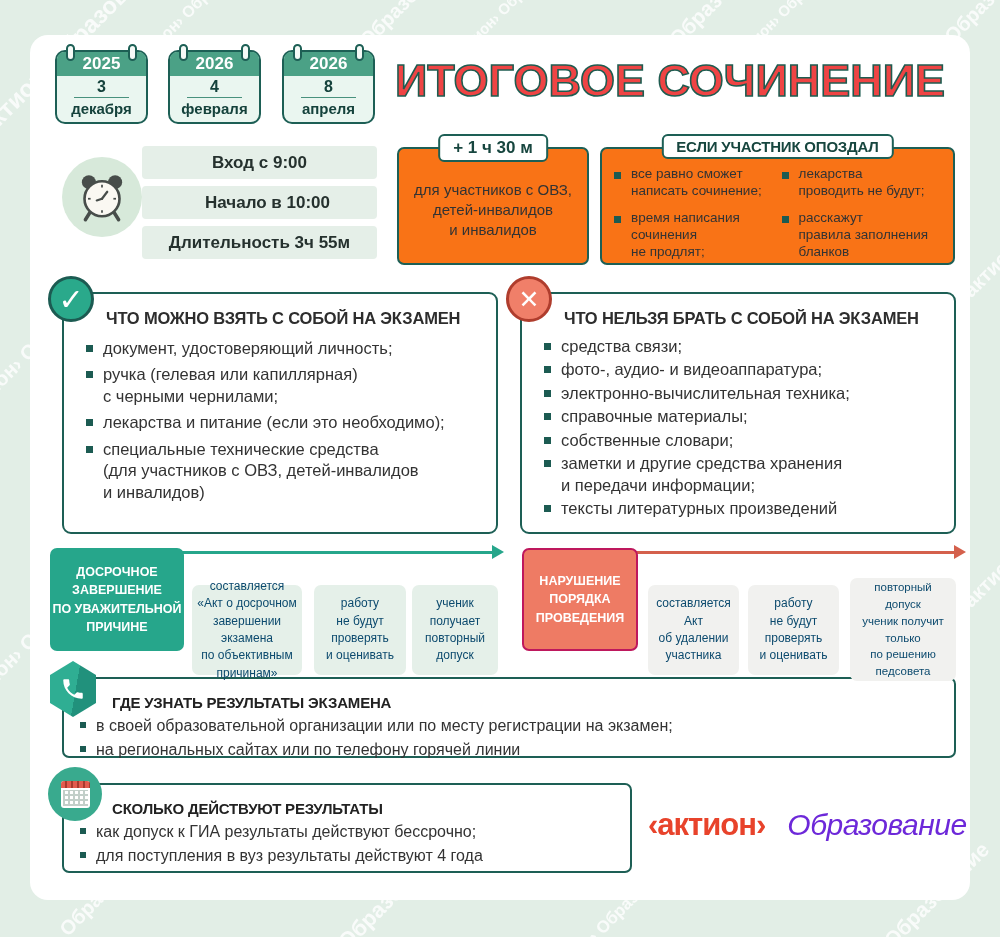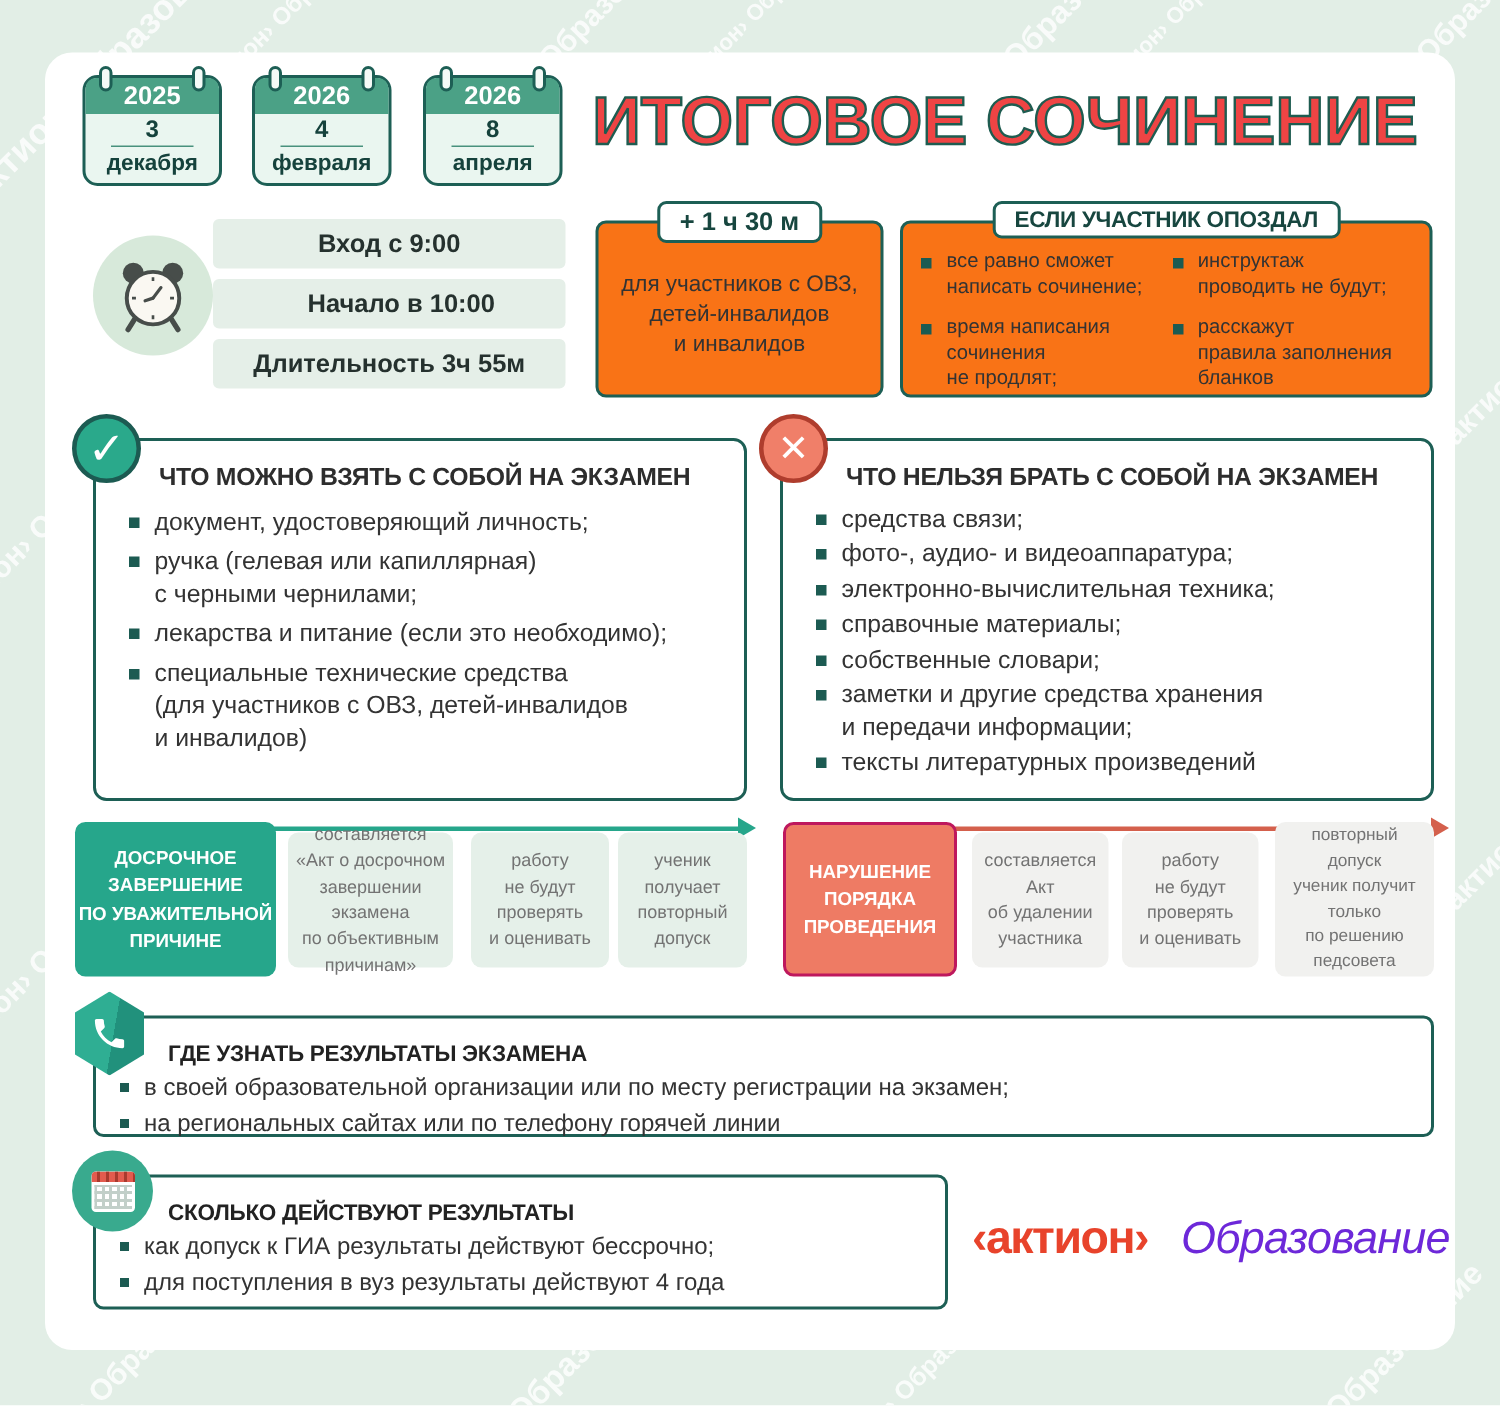--- a/index.html
+++ b/index.html
@@ -71,21 +71,21 @@
   
   .cause { position:absolute; top:513px; height:103px; border-radius:7px; color:#fff; font-weight:bold; font-size:12.5px; display:flex; align-items:center; justify-content:center; text-align:center; white-space:pre-line; line-height:1.45; z-index:3; }
   .cause.green { left:20px; width:134px; background:#26a68b; }
   .cause.red { left:492px; width:116px; background:#ee7b64; border:2px solid #be185d; }
   .fl-arrow { position:absolute; height:3px; z-index:2; }
   .fl-arrow.green { left:148px; top:516px; width:316px; background:#26a68b; }
   .fl-arrow.red { left:606px; top:516px; width:320px; background:#d4604c; }
   .fl-head { position:absolute; width:0; height:0; border-top:7px solid transparent; border-bottom:7px solid transparent; z-index:2; }
   .fl-head.green { left:462px; top:510px; border-left:12px solid #26a68b; }
   .fl-head.red { left:924px; top:510px; border-left:12px solid #d4604c; }
-  .step { position:absolute; border-radius:7px; display:flex; align-items:center; justify-content:center; text-align:center; font-size:12px; color:#737373; line-height:1.45; white-space:pre-line; padding:4px; z-index:3; }
+  .step { position:absolute; border-radius:7px; display:flex; align-items:center; justify-content:center; text-align:center; font-size:12px; color:#0c4a6e; line-height:1.45; white-space:pre-line; padding:4px; z-index:3;margin-top:30px; }
   .step.mint { background:#e5f0e9; }
   .step.gray { background:#f1f1ef; }
   .g0{left:162px;top:520px;width:110px;height:90px;}
   .g1{left:284px;top:520px;width:92px;height:90px;}
   .g2{left:382px;top:520px;width:86px;height:90px;}
   .r0{left:618px;top:520px;width:91px;height:90px;}
   .r1{left:718px;top:520px;width:91px;height:90px;}
   .r2{left:820px;top:513px;width:106px;height:103px;font-size:11.5px;}
 
   
@@ -186,21 +186,21 @@
     <div class="obox late">
       <div class="obox-label">ЕСЛИ УЧАСТНИК ОПОЗДАЛ</div>
       <div class="late-grid">
         <div class="b-item">
           <span class="sq"></span>
           <span class="b-text">все равно сможет
 написать сочинение;</span>
         </div>
         <div class="b-item">
           <span class="sq"></span>
-          <span class="b-text">инструктаж
+          <span class="b-text">лекарства
 проводить не будут;</span>
         </div>
         <div class="b-item">
           <span class="sq"></span>
           <span class="b-text">время написания
 сочинения
 не продлят;</span>
         </div>
         <div class="b-item">
           <span class="sq"></span>

